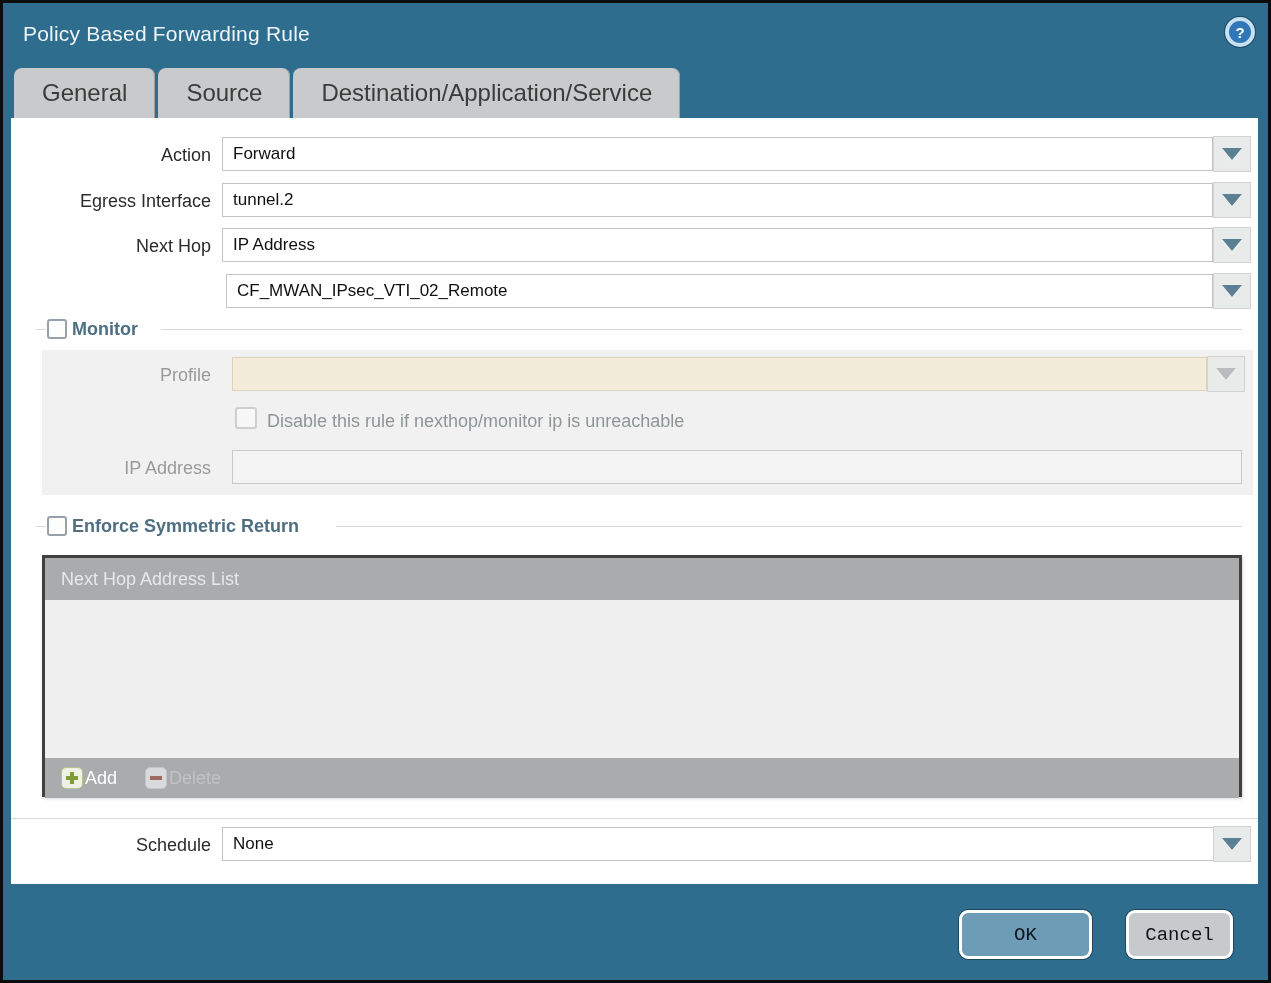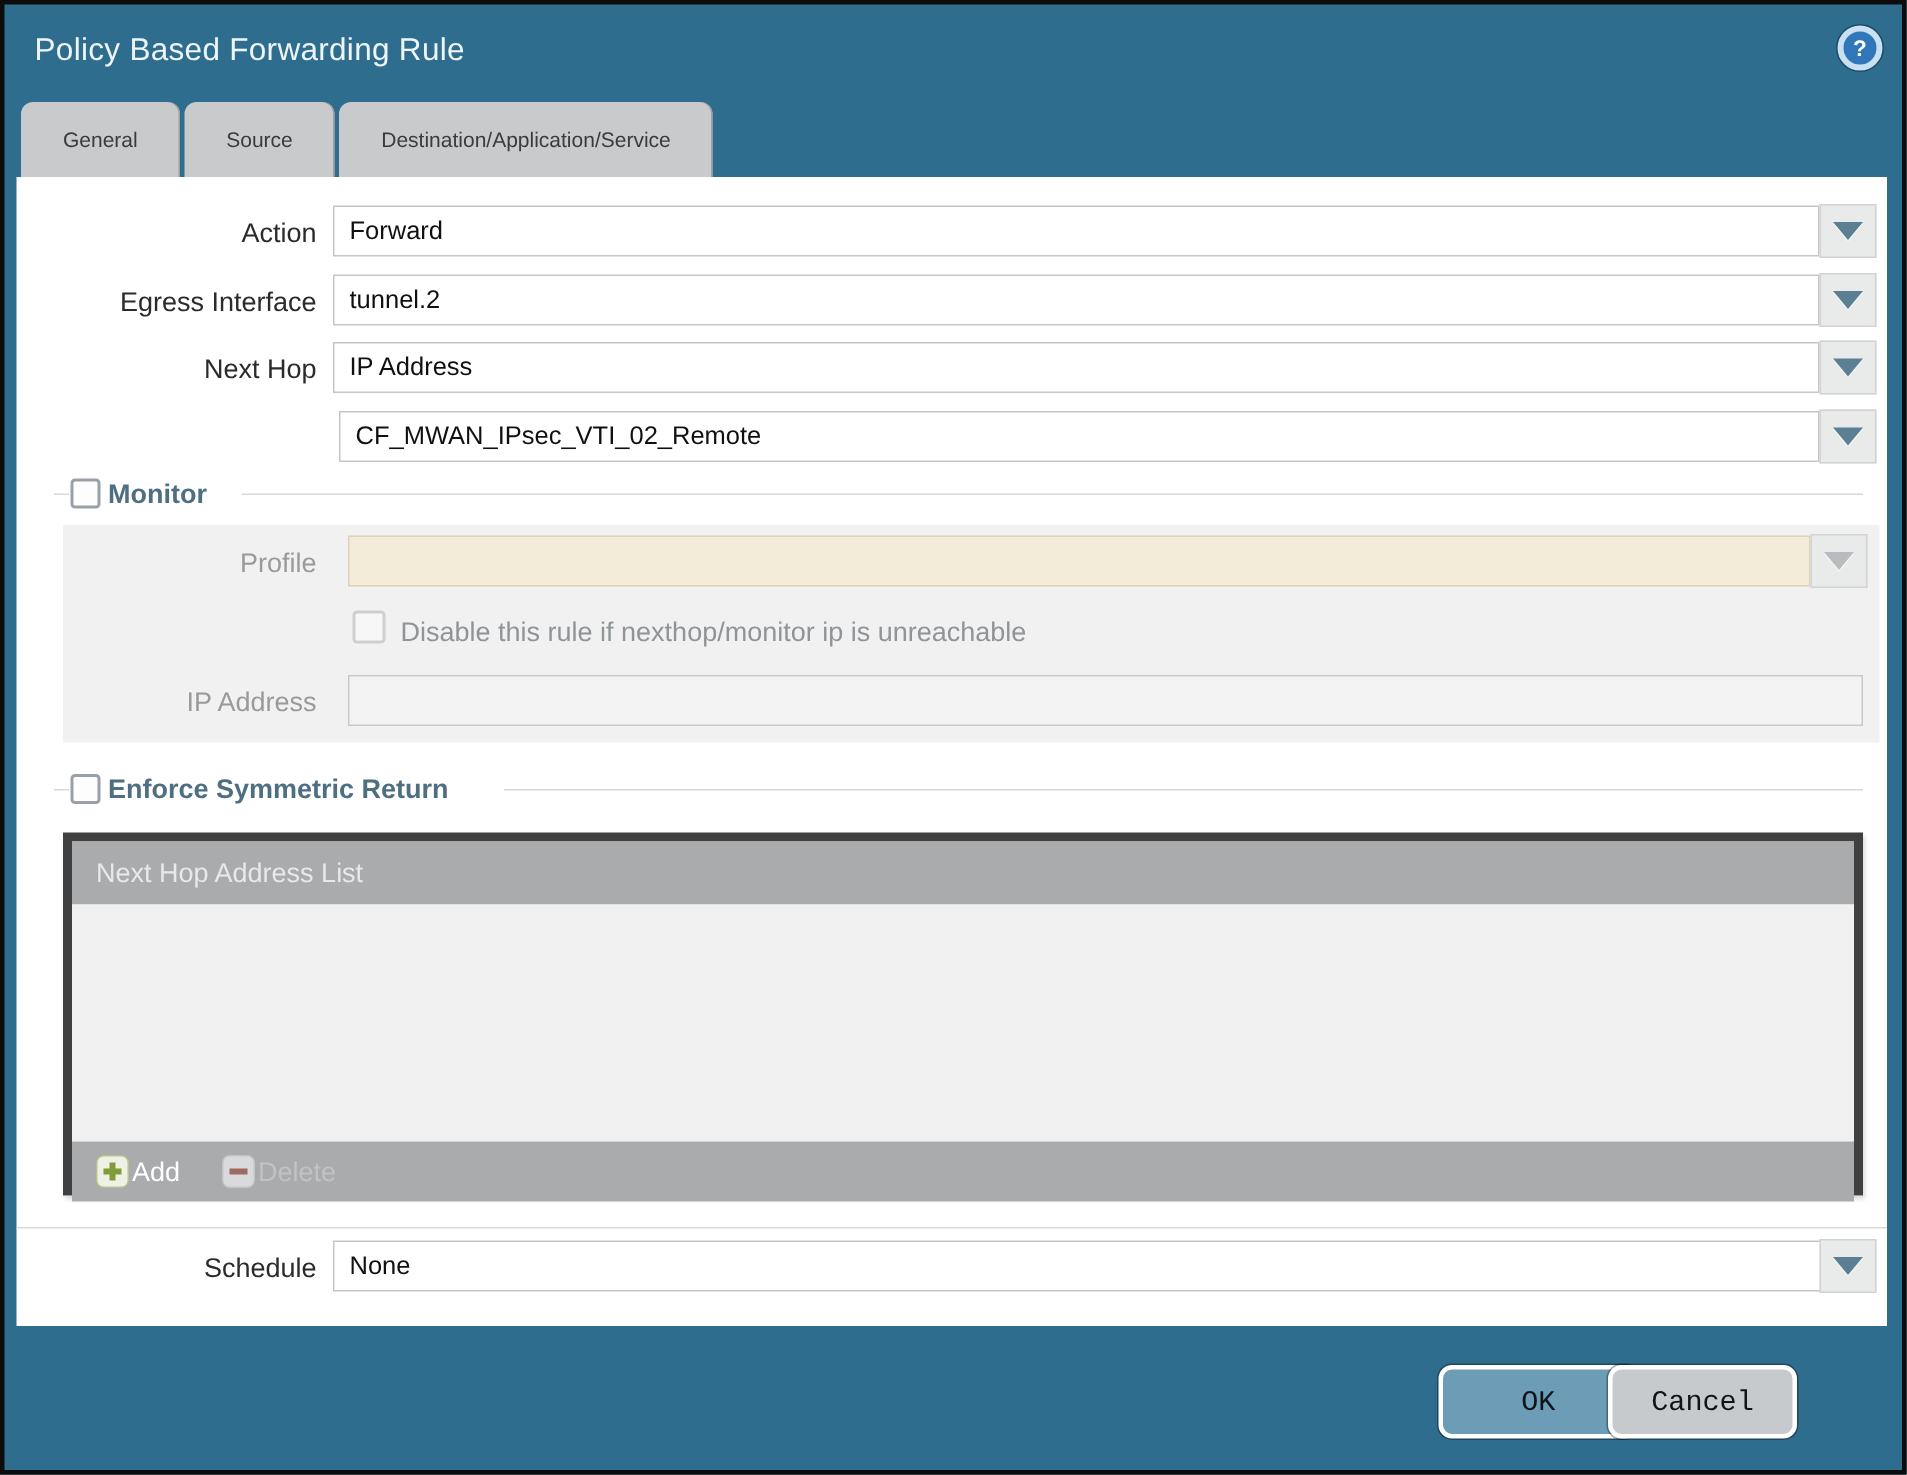--- a/index.html
+++ b/index.html
@@ -11,21 +11,21 @@
   
   .titlebar { position:absolute; top:0; left:0; right:0; height:65px; }
   .title { position:absolute; left:20px; top:19px; font-size:21px; color:#eef5f9; letter-spacing:0.2px; }
   .help { position:absolute; right:13px; top:14px; width:30px; height:30px; border-radius:50%;
           background:#2f77b8; border:4px solid #c9e0f1; box-shadow:0 0 0 1px #1d4a6b;
           display:flex; align-items:center; justify-content:center; cursor:pointer; }
   .help span { color:#fff; font-size:15px; font-weight:bold; line-height:1; }
   
   .tabs { position:absolute; left:11px; top:65px; height:50px; display:flex; gap:3px; z-index:2; }
   .tab { height:50px; background:#c9cacb; border-radius:8px 8px 0 0; color:#3b3b3b;
-         font-size:14px; display:flex; align-items:center; justify-content:center;
+         font-size:24px; display:flex; align-items:center; justify-content:center;
          padding:0 28px; cursor:pointer; box-shadow:inset -1px 0 0 #9d9fa1; }
   .tab.active { background:#ffffff; color:#323232; height:51px; box-shadow:none; }
   
   .content { position:absolute; left:8px; top:115px; width:1247px; height:766px; background:#ffffff; }
   .lbl { position:absolute; left:0; width:200px; text-align:right; font-size:18px; color:#2b2b2b; }
   .lbl.dim { color:#9a9a9a; }
   .field { position:absolute; height:34px; border:1px solid #c5c5c5; background:#fff;
            display:flex; align-items:center; padding:0 10px; font-size:17px; color:#101010; }
   .dd { position:absolute; width:38px; height:36px; background:#e9eaea; border:1px solid #d2d2d2;
         display:flex; align-items:center; justify-content:center; cursor:pointer; }
@@ -34,40 +34,40 @@
   .dd.disabled .arr { border-top-color:#b9bcbe; }
   .checkbox { position:absolute; width:20px; height:20px; border:2px solid #9aa0a8; border-radius:3px; background:#fdfdfd; cursor:pointer; }
   .checkbox.disabled { width:22px; height:22px; border-color:#cfcfcf; background:#f7f7f7; cursor:default; }
   .sect-label { position:absolute; left:61px; font-size:18px; font-weight:bold; color:#4e6f82; cursor:pointer; }
   .fline { position:absolute; height:1px; background:#d8d8d8; }
   .panel { position:absolute; left:31px; width:1211px; background:#f1f1f2; }
   .dis-input { position:absolute; height:34px; background:#f3f3f3; border:1px solid #c9c9c9; }
   .dis-text { position:absolute; font-size:18px; color:#8f9597; }
   
   .table { position:absolute; left:31px; top:437px; width:1200px; height:242px;
-           border:6px solid #404040; box-shadow:1px 2px 3px rgba(0,0,0,.15);text-align:right; }
+           border:3px solid #404040; box-shadow:1px 2px 3px rgba(0,0,0,.15);text-align:right; }
   .thead { height:42px; background:#a9abad; display:flex; align-items:center; padding:0 16px;
            color:#e7e9e9; font-size:18px; }
   .tbody { height:158px; background:#f0f0f1; }
   .tfoot { height:40px; background:#a9abad; display:flex; align-items:center; padding:0 16px; gap:2px; }
   .badge { width:22px; height:22px; border-radius:5px; position:relative; flex:0 0 auto; }
   .badge.add { background:#eef1e4; border:1px solid #b6c294; cursor:pointer; }
   .badge.add::before { content:""; position:absolute; left:4px; top:8px; width:12px; height:4px; background:#7f9c38; }
   .badge.add::after  { content:""; position:absolute; left:8px; top:4px; width:4px; height:12px; background:#7f9c38; }
   .badge.del { background:#d8dadc; border:1px solid #c3c5c7; }
   .badge.del::before { content:""; position:absolute; left:4px; top:8px; width:12px; height:4px; background:#9c6a60; }
   .btn-label-add { color:#ffffff; font-size:18px; cursor:pointer; margin-right:26px; }
   .btn-label-del { color:#bfc3c5; font-size:18px; }
   .divider { position:absolute; left:0; top:700px; width:1247px; height:1px; background:#d9d9d9; }
   
   .footer { position:absolute; left:0; right:0; bottom:0; height:96px; }
   .fbtn { position:absolute; top:26px; height:49px; border-radius:9px; border:3px solid #ffffff;
           font-size:19px; color:#101418; box-shadow:0 0 0 1px rgba(0,0,0,.35); cursor:pointer;font-family:Liberation Mono, monospace; }
   .fbtn.ok { left:956px; width:133px; background:#6d9db6; }
-  .fbtn.cancel { left:1069px; width:126px; background:#c7cacc; }
+  .fbtn.cancel { left:1123px; width:107px; background:#c7cacc; }
 </style>
 </head>
 <body>
 
 <div id="dialog">
 
   <div class="titlebar">
     <span class="title">Policy Based Forwarding Rule</span>
     <div class="help">
       <span>?</span>

